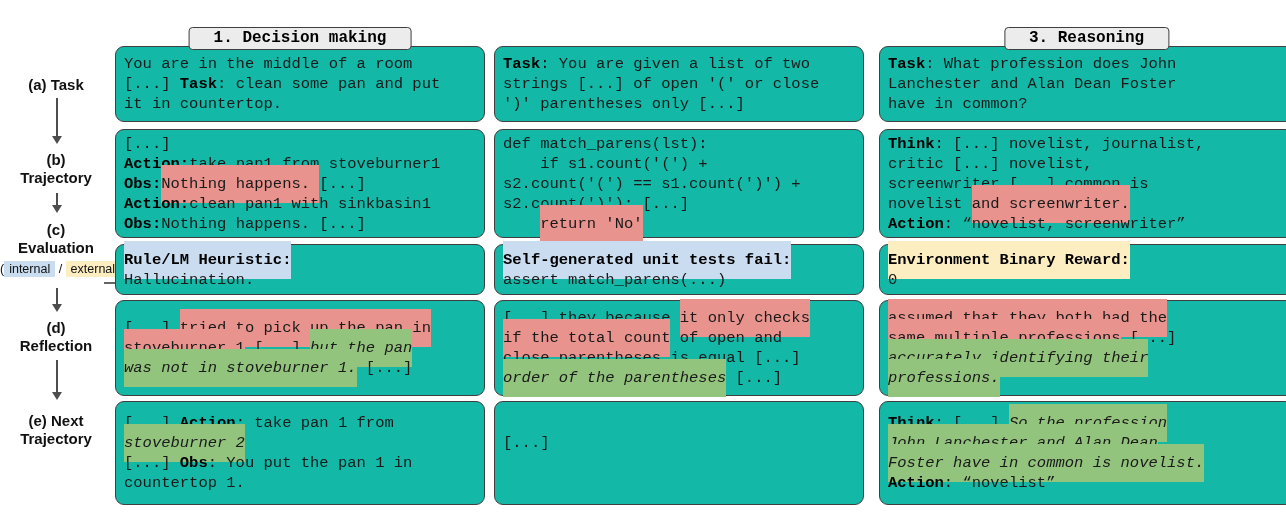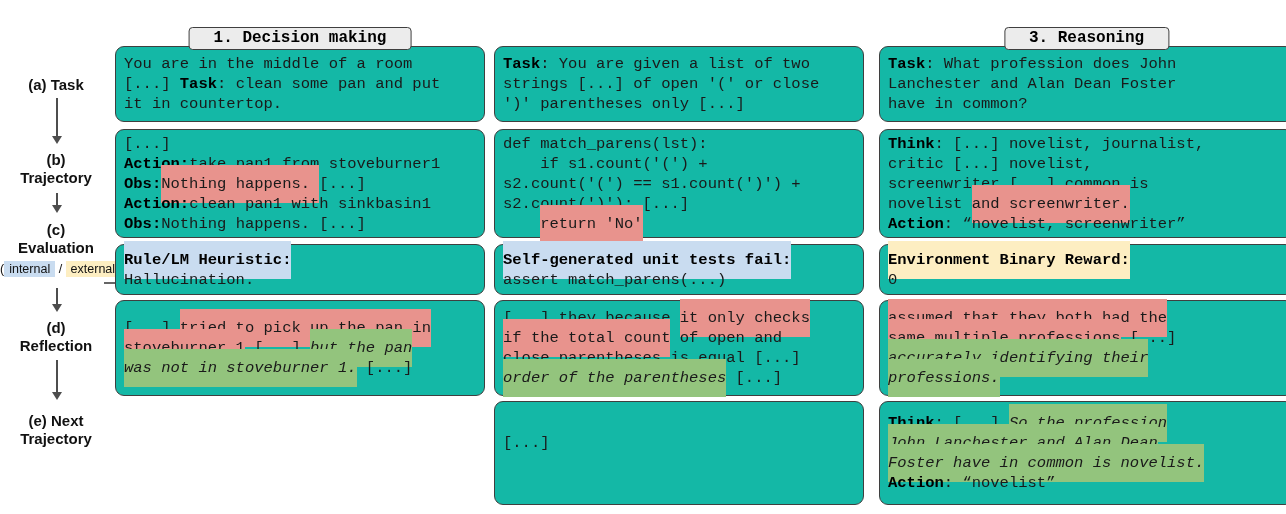--- a/index.html
+++ b/index.html
@@ -99,20 +99,26 @@
       </div>
     <div class="box row-eval">
         <div class="tx"><span class="b hl-blue">Rule/LM Heuristic:</span><span>
 Hallucination.</span></div>
       </div>
     <div class="box row-refl">
         <div class="tx"><span>[...] </span><span class="hl-red">tried to pick up the pan in
 stoveburner 1</span><span> [...] </span><span class="hl-green">but the pan
 was not in stoveburner 1.</span><span> [...]</span></div>
       </div>
+    <div class="box row-next">
+        <div class="tx"><span>[...] </span><span class="b">Action</span><span>: take pan 1 from
+</span><span class="hl-green">stoveburner 2</span><span>
+[...] </span><span class="b">Obs</span><span>: You put the pan 1 in
+countertop 1.</span></div>
+      </div>
   </div>
 
   <div class="col c1">
     <div class="box row-task">
         <div class="tx"><span class="b">Task</span><span>: You are given a list of two
 strings [...] of open '(' or close
 ')' parentheses only [...]</span></div>
       </div>
     <div class="box row-traj">
         <div class="tx"><span>def match_parens(lst):

